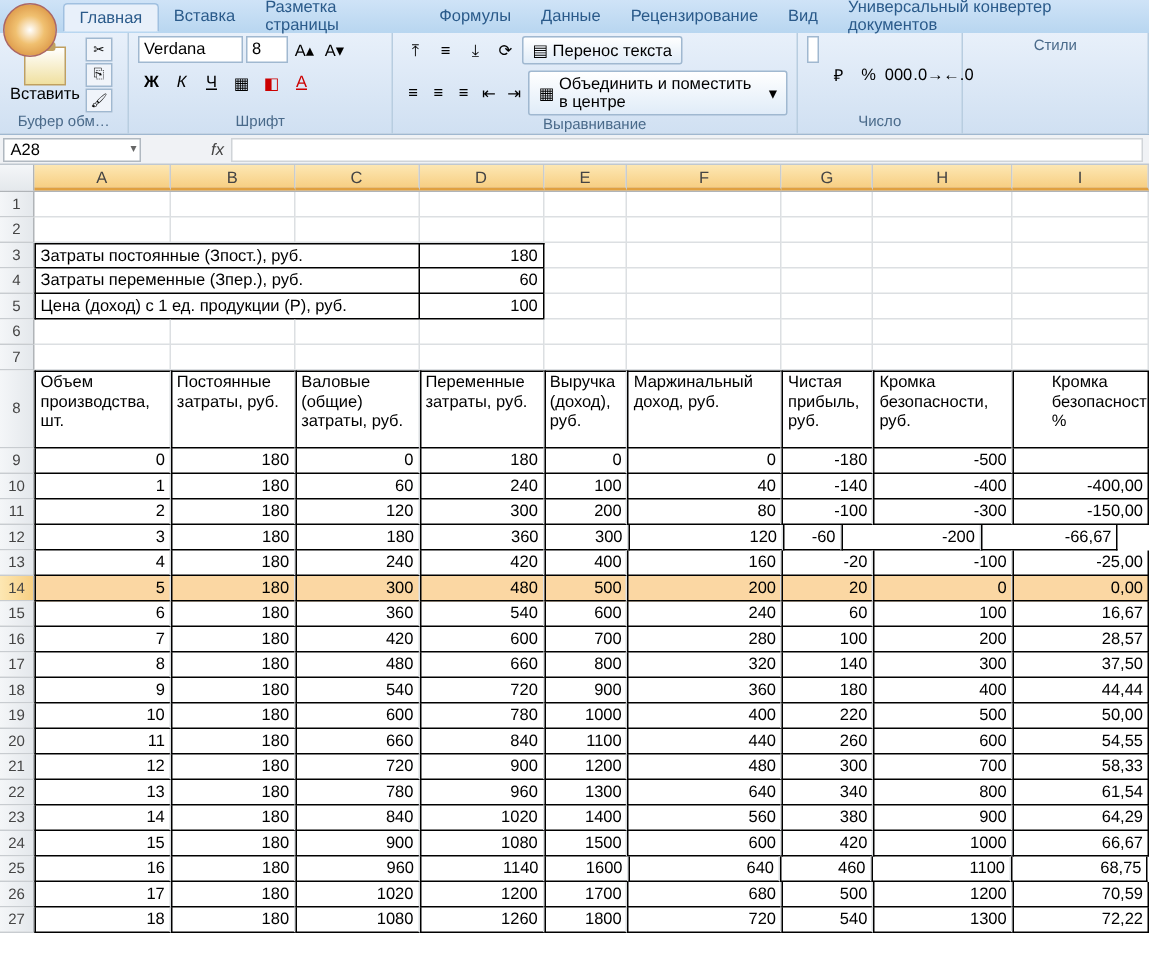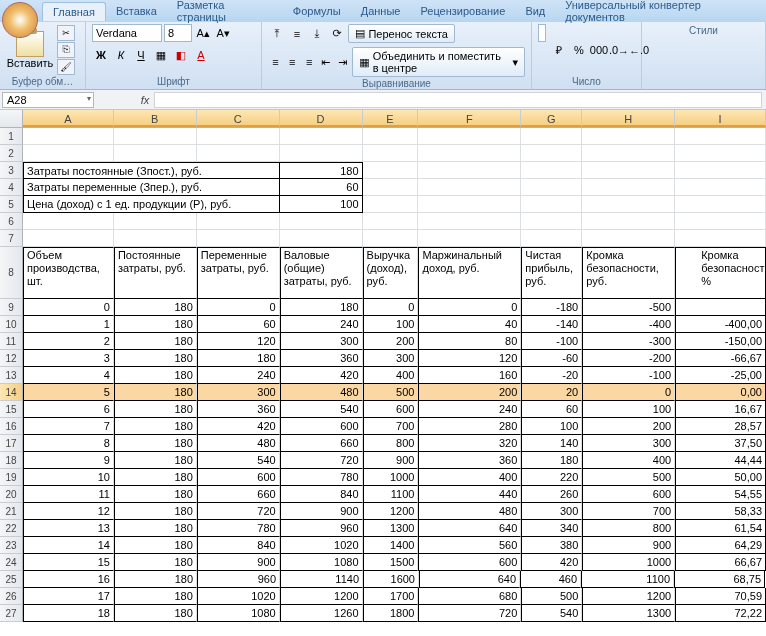--- a/index.html
+++ b/index.html
@@ -255,22 +255,22 @@
         <div class="cell " style="width: 56px;"></div>
         <div class="cell " style="width: 103px;"></div>
         <div class="cell " style="width: 61px;"></div>
         <div class="cell " style="width: 93px;"></div>
         <div class="cell " style="width: 91px;"></div>
       </div>
       <div class="row tall" style="height: 52px;">
         <div class="rh" style="line-height: 52px;">8</div>
         <div class="cell hdr bl bb bt" style="width: 91px; height: 52px;">Объем производства, шт.</div>
         <div class="cell hdr bl bb bt" style="width: 83px; height: 52px;">Постоянные затраты, руб.</div>
+        <div class="cell hdr bl bb bt" style="width: 83px; height: 52px;">Валовые (общие) затраты, руб.</div>
         <div class="cell hdr bl bb bt" style="width: 83px; height: 52px;">Переменные затраты, руб.</div>
-        <div class="cell hdr bl bb bt" style="width: 83px; height: 52px;">Валовые (общие) затраты, руб.</div>
         <div class="cell hdr bl bb bt" style="width: 56px; height: 52px;">Выручка (доход), руб.</div>
         <div class="cell hdr bl bb bt" style="width: 103px; height: 52px;">Маржинальный доход, руб.</div>
         <div class="cell hdr bl bb bt" style="width: 61px; height: 52px;">Чистая прибыль, руб.</div>
         <div class="cell hdr bl bb bt" style="width: 93px; height: 52px;">Кромка безопасности, руб.</div>
         <div class="cell hdr bl bb bt br" style="width: 91px; height: 52px; padding-left: 25px;">Кромка безопасности, %</div>
       </div>
       <div class="row">
         <div class="rh">9</div>
         <div class="cell r bl bb" style="width: 91px;">0</div>
         <div class="cell r bl bb" style="width: 83px;">180</div>
@@ -307,21 +307,21 @@
         <div class="cell r bl bb br" style="width: 91px;">-150,00</div>
       </div>
       <div class="row">
         <div class="rh">12</div>
         <div class="cell r bl bb" style="width: 91px;">3</div>
         <div class="cell r bl bb" style="width: 83px;">180</div>
         <div class="cell r bl bb" style="width: 83px;">180</div>
         <div class="cell r bl bb" style="width: 83px;">360</div>
         <div class="cell r bl bb" style="width: 56px;">300</div>
         <div class="cell r bl bb" style="width: 103px;">120</div>
-        <div class="cell r bl bb" style="width: 61px;">-60</div>
+        <div class="cell r bl bb" style="width: 39px;">-60</div>
         <div class="cell r bl bb" style="width: 93px;">-200</div>
         <div class="cell r bl bb br" style="width: 91px;">-66,67</div>
       </div>
       <div class="row">
         <div class="rh">13</div>
         <div class="cell r bl bb" style="width: 91px;">4</div>
         <div class="cell r bl bb" style="width: 83px;">180</div>
         <div class="cell r bl bb" style="width: 83px;">240</div>
         <div class="cell r bl bb" style="width: 83px;">420</div>
         <div class="cell r bl bb" style="width: 56px;">400</div>

